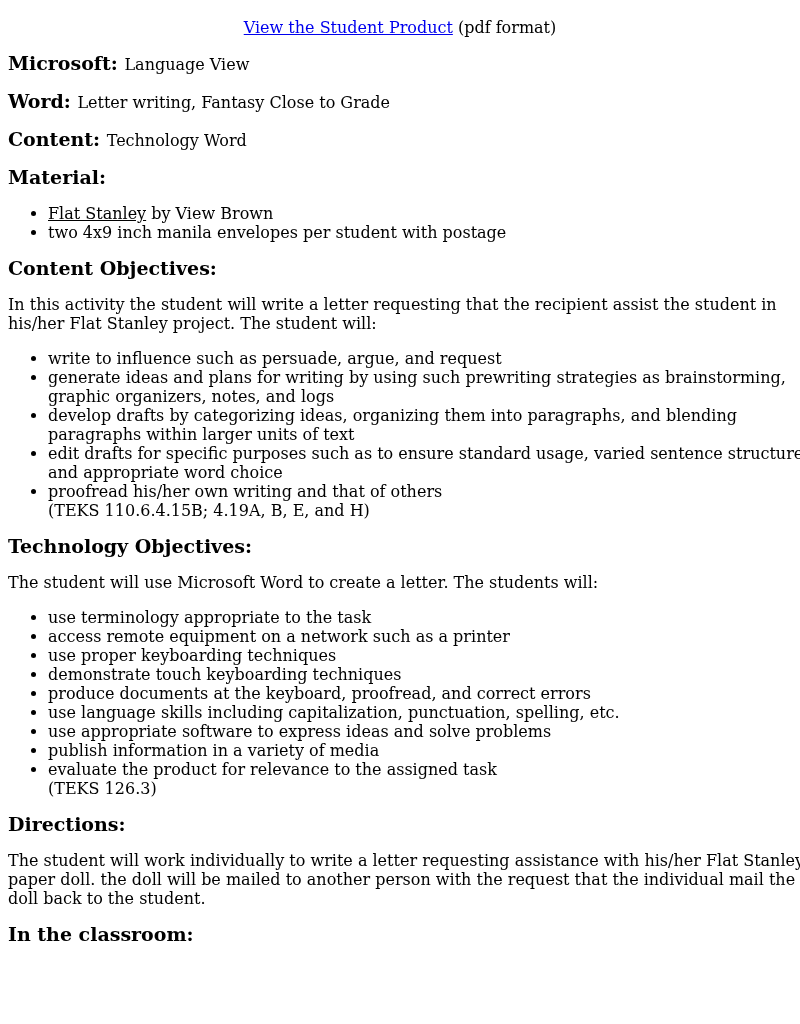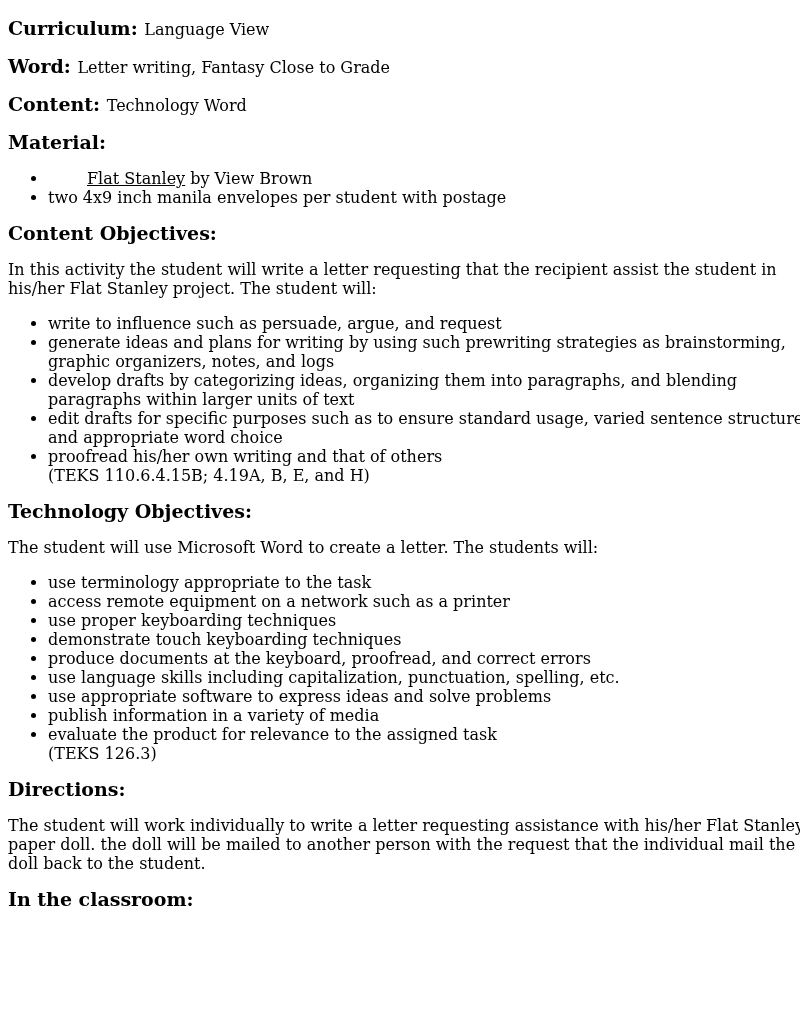--- a/index.html
+++ b/index.html
@@ -55,32 +55,32 @@
   }
   ul.doc-list {
     margin: 16px 0;
     padding-left: 40px;
     list-style-type: disc;
   }
   ul.doc-list li {
     white-space: pre-line;
   }
   u.book-title {
-    margin-left: 39px;
   }
 </style>
 </head>
 <body>
 
 <div class="viewport">
   <div class="content">
 
 
+    <p class="link-line"><a href="#" class="doc-link">View the Student Product</a><span> (pdf format)</span></p>
 
-    <h3 class="section"><span>Curriculum:</span> <span class="val">Language View</span></h3>
+    <h3 class="section"><span>Microsoft:</span> <span class="val">Language View</span></h3>
 
     <h3 class="section"><span>Word:</span> <span class="val">Letter writing, Fantasy Close to Grade</span></h3>
 
     <h3 class="section"><span>Content:</span> <span class="val">Technology Word</span></h3>
 
     <h3 class="section">Material:</h3>
 
     <ul class="doc-list">
       <li><u class="book-title">Flat Stanley</u><span> by View Brown</span></li>
       <li>two 4x9 inch manila envelopes per student with postage</li>

